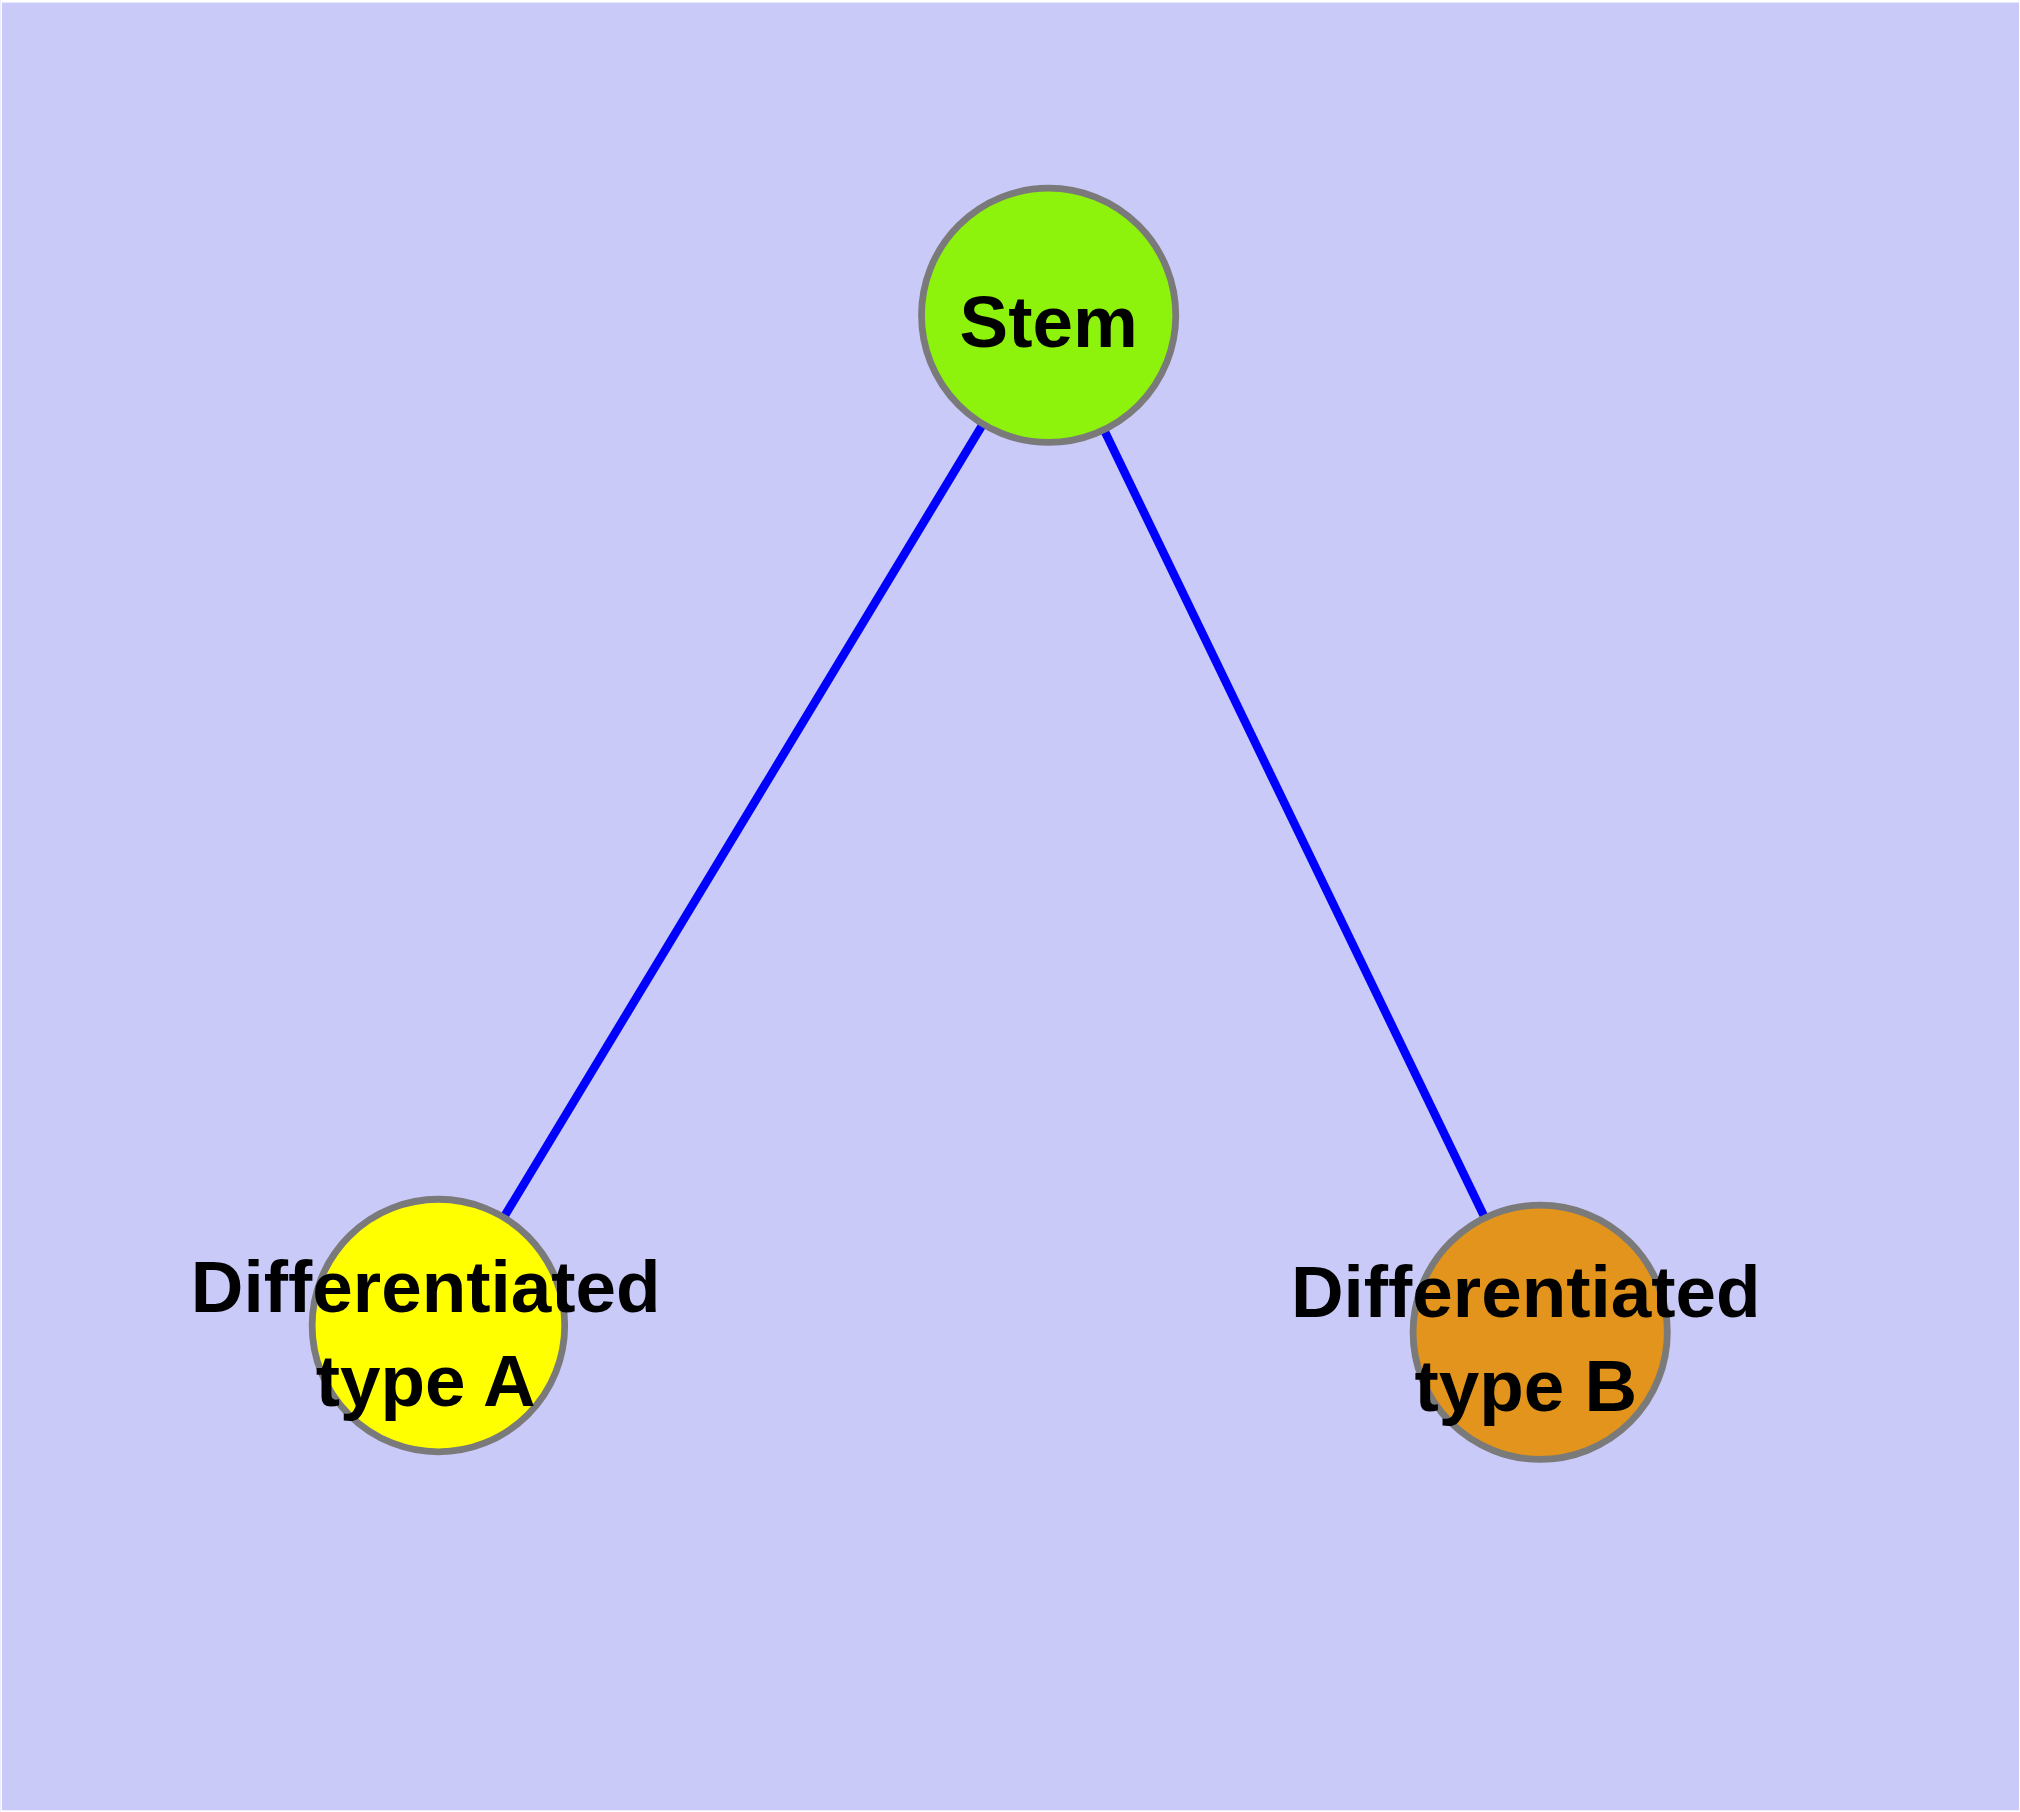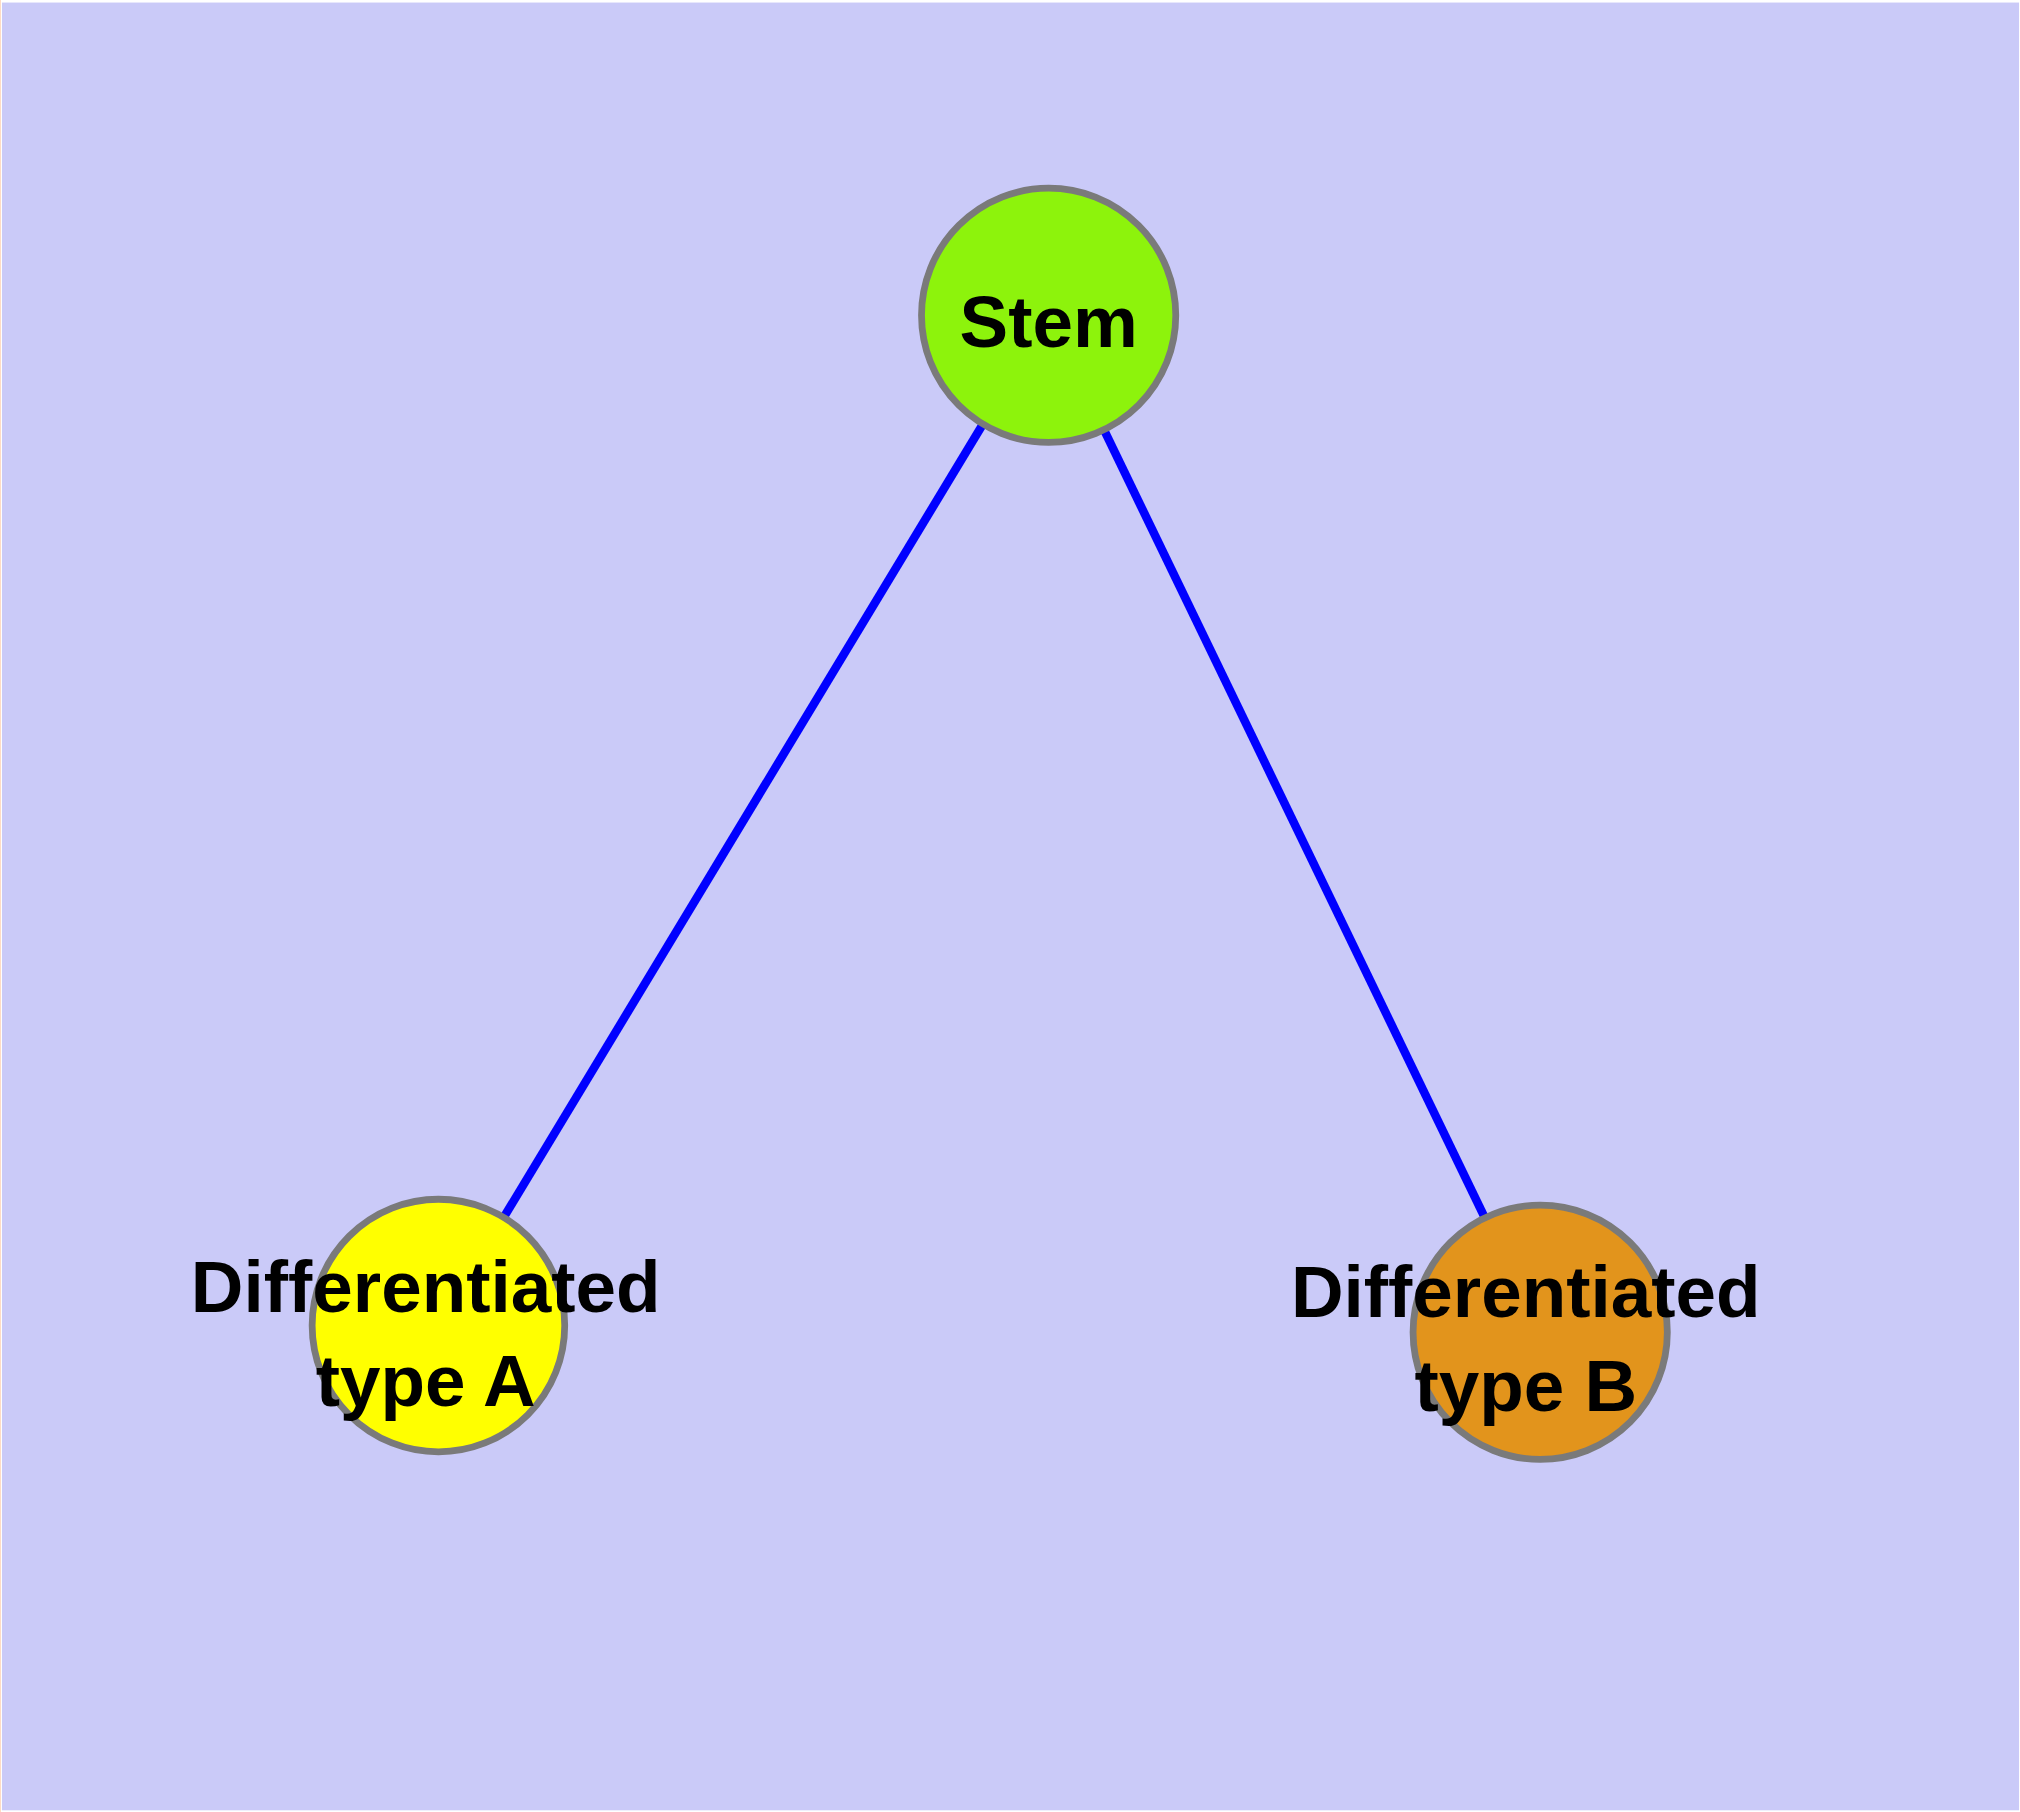--- a/index.html
+++ b/index.html
@@ -4,21 +4,21 @@
 <style>
   html, body {
     margin: 0;
     padding: 0;
     background: #ffffff;
   }
   .stage {
     position: relative;
     width: 2021px;
     height: 1812px;
-    background: #f97316;
+    background: #c4b5fd;
     overflow: hidden;
   }
   svg.graph {
     display: block;
     width: 2021px;
     height: 1812px;
   }
   .node-label {
     font-family: "Liberation Sans", "DejaVu Sans", sans-serif;
     font-weight: bold;

